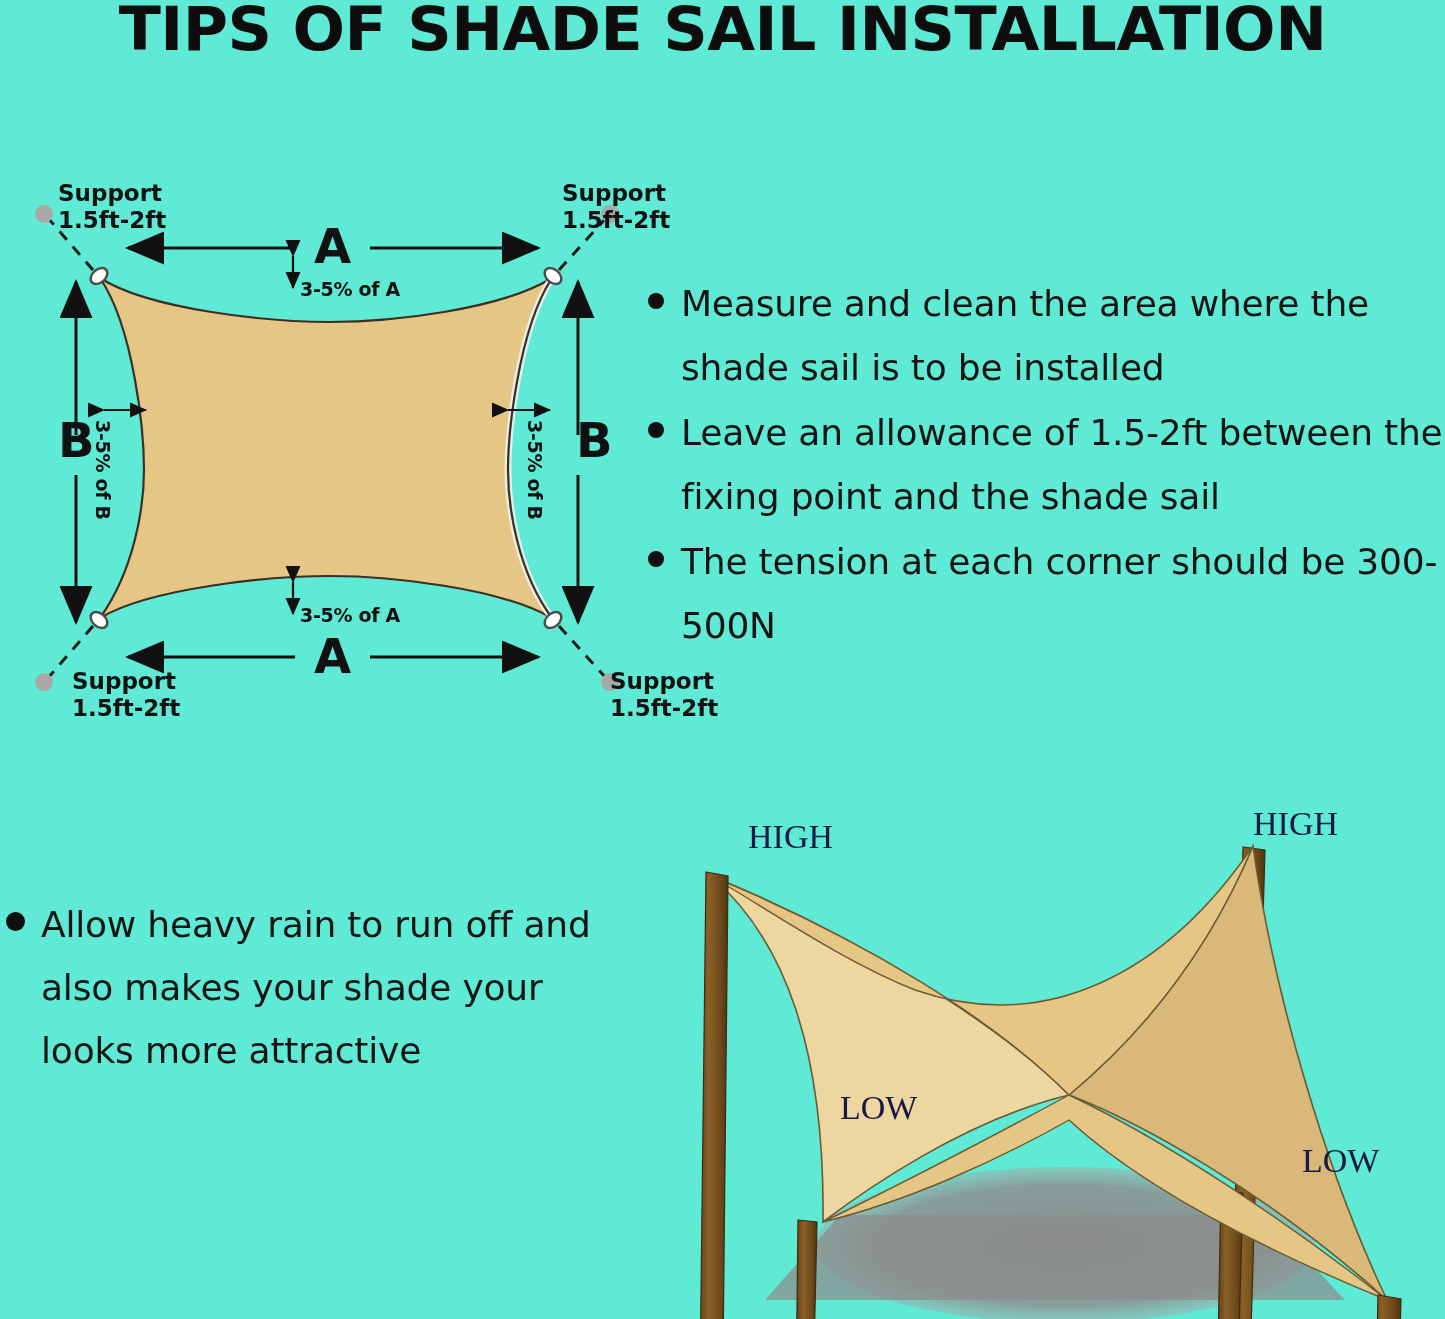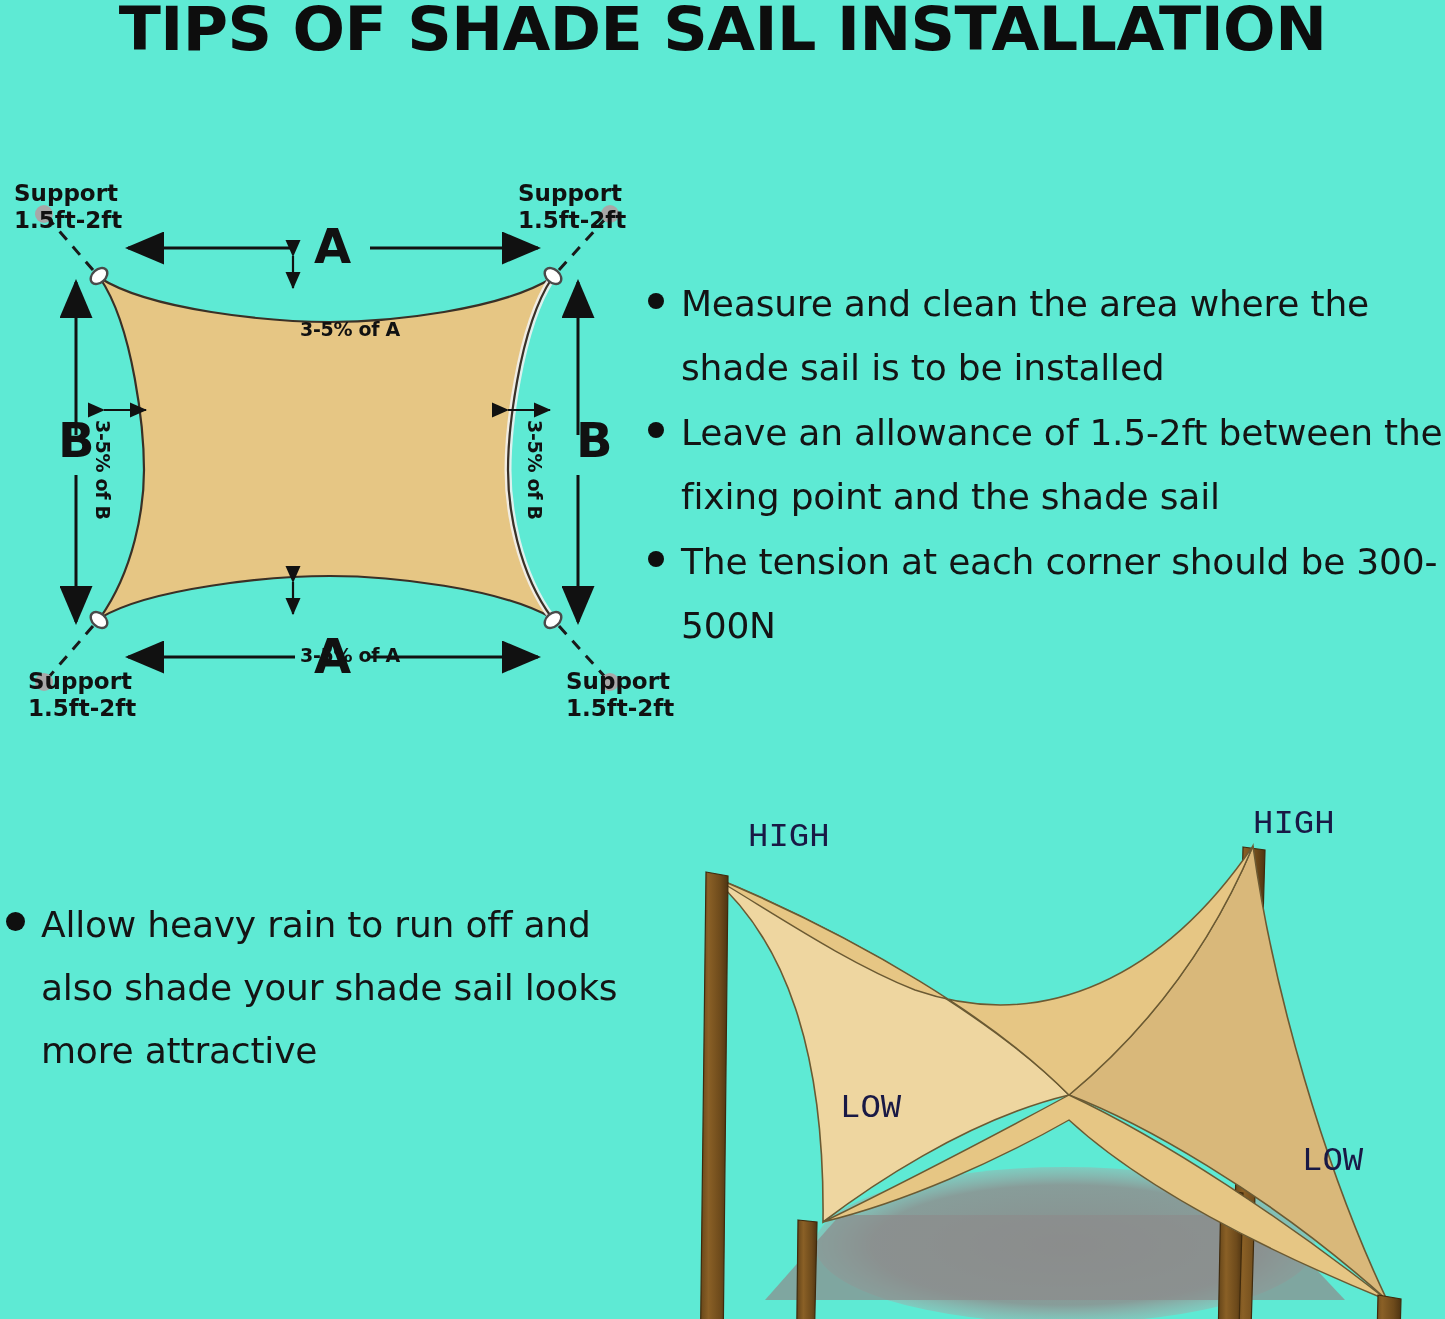--- a/index.html
+++ b/index.html
@@ -55,28 +55,28 @@
   #tips-left .dot{margin-top:19px;width:19px;height:19px;margin-right:16px;}
   #tips-left .btext{font-size:36px;line-height:63px;letter-spacing:-0.2px;}
 
   
   .lbl{
     position:absolute;
     font-family:"DejaVu Sans","Liberation Sans",sans-serif;
     color:#111;
     white-space:nowrap;
   }
-  .support{font-size:23px;font-weight:600;line-height:27px;}
+  .support{font-size:23px;font-weight:600;line-height:27px;margin-left:44px;}
   .dimbig{font-size:48px;font-weight:700;}
-  .pct{font-size:19px;font-weight:700;letter-spacing:-0.3px;margin-top:40px;}
+  .pct{font-size:19px;font-weight:700;letter-spacing:-0.3px;}
   .pct-v{font-size:19px;font-weight:700;letter-spacing:-0.3px;
          transform-origin:left top;transform:rotate(90deg);}
   .hl{
     position:absolute;
-    font-family:Liberation Mono, monospace;
+    font-family:Liberation Serif, serif;
     font-size:34px;font-weight:400;color:#191945;white-space:nowrap;
   }
 </style>
 </head>
 <body>
 
 <div class="page">
 
   <div id="title">TIPS OF SHADE SAIL INSTALLATION</div>
 
@@ -197,21 +197,21 @@
     </div>
     <div class="bullet-row">
       <span class="dot"></span>
       <span class="btext">The tension at each corner should be 300-500N</span>
     </div>
   </div>
 
   <div class="bullets" id="tips-left">
     <div class="bullet-row">
       <span class="dot"></span>
-      <span class="btext">Allow heavy rain to run off and also shade your shade sail looks more attractive</span>
+      <span class="btext">Allow heavy rain to run off and also makes your shade your looks more attractive</span>
     </div>
   </div>
 
   <div class="svgwrap" style="left:665px;top:790px;width:780px;height:529px;">
     <svg width="780" height="529" viewBox="0 0 780 529">
       <defs>
         <linearGradient id="postg" x1="0" y1="0" x2="1" y2="0">
           <stop offset="0%" stop-color="#5d3f16"></stop>
           <stop offset="35%" stop-color="#8a6026"></stop>
           <stop offset="75%" stop-color="#6d4a1b"></stop>

